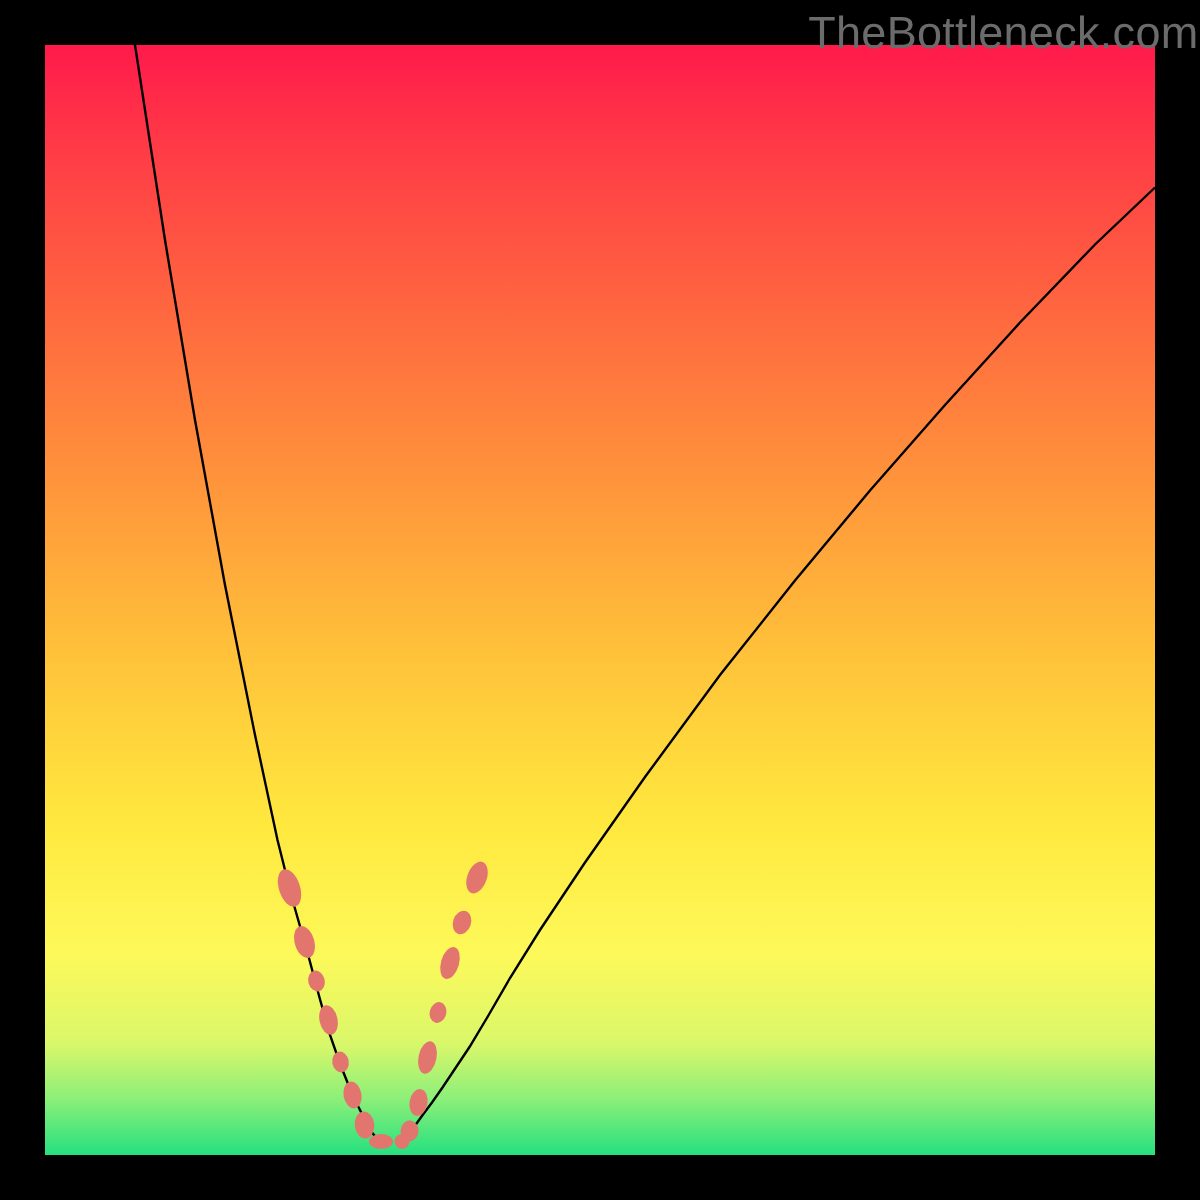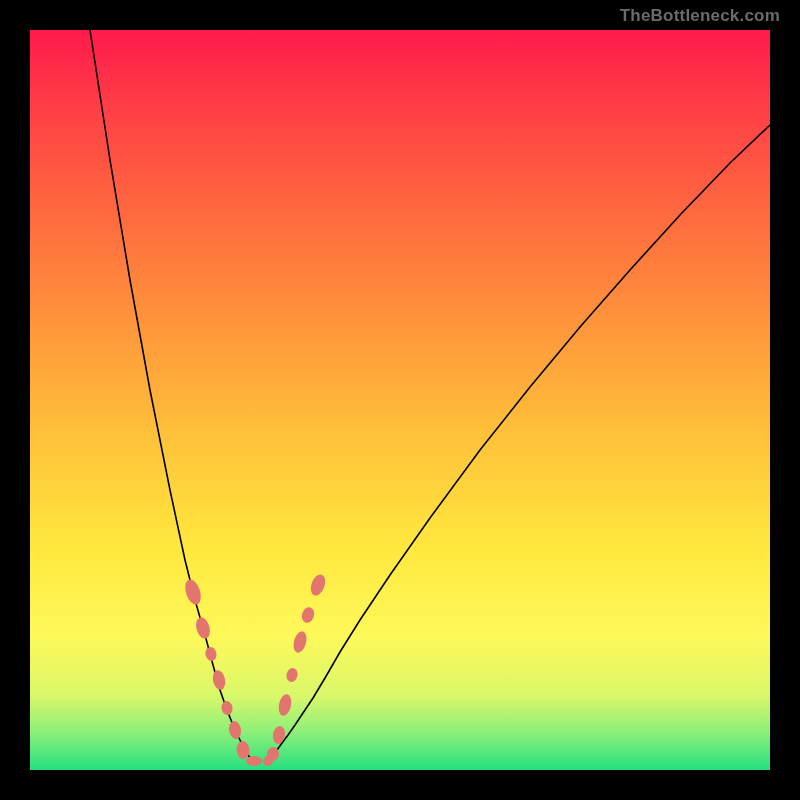--- a/index.html
+++ b/index.html
@@ -25,24 +25,24 @@
       #ffc23a 55%,
       #ffe83e 70%,
       #fdf95a 82%,
       #d9f76a 90%,
       #8bef79 95%,
       #25e07f 100%);
   }
   .watermark {
     position: absolute;
     top: 6px;
-    right: 20px;
+    right: 1px;
     color: #6b6b6b;
-    font-size: 17px;
-    font-weight: 700;
+    font-size: 30px;
+    font-weight: 400;
     letter-spacing: 0.2px;
     user-select: none;
   }
   svg.plot {
     position: absolute;
     left: 0;
     top: 0;
     width: 740px;
     height: 740px;
     overflow: visible;

